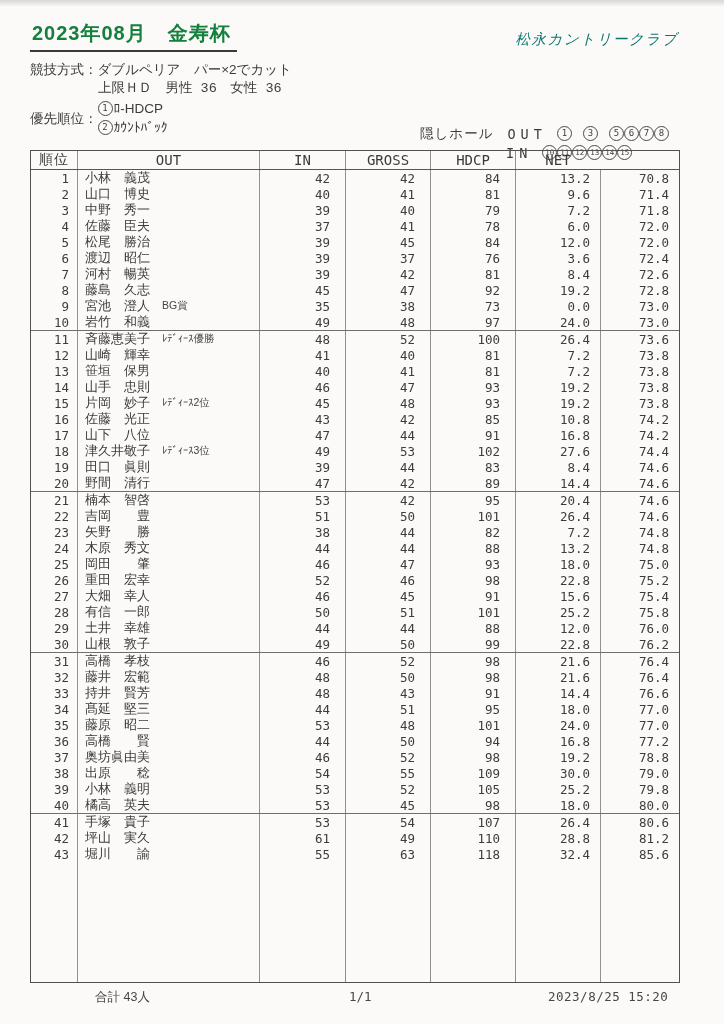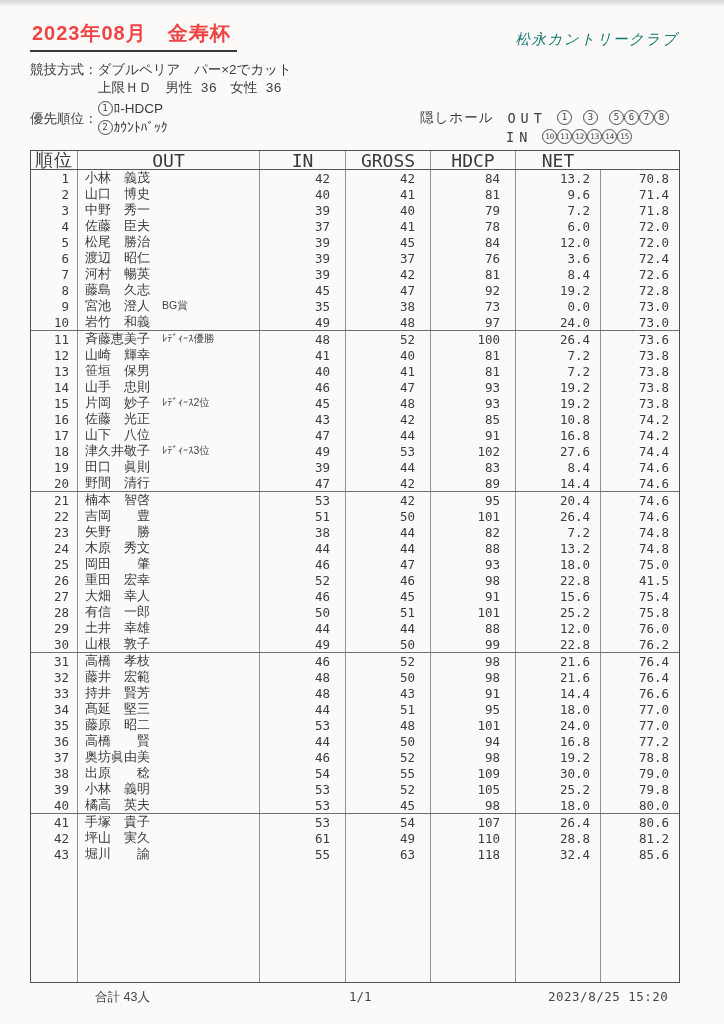--- a/index.html
+++ b/index.html
@@ -8,55 +8,55 @@
     background:#fbfaf8;
     font-family:"Liberation Sans","DejaVu Sans",sans-serif;
     color:#3c3c3c;
     -webkit-font-smoothing:antialiased;
   }
   .scan-edge{position:absolute;top:0;left:0;width:724px;height:7px;
     background:linear-gradient(to bottom,#d9d7d4,rgba(251,250,248,0));pointer-events:none;}
   
   .title{
     position:absolute;left:30px;top:20px;
-    font-size:20px;font-weight:bold;letter-spacing:1px;color:#ef4444;
+    font-size:20px;font-weight:bold;letter-spacing:1px;color:#15803d;
     border-bottom:2px solid #3a3a3a;padding:0 6px 3px 2px;white-space:pre;
   }
   .club{position:absolute;right:46px;top:30px;font-size:14.5px;letter-spacing:1.5px;color:#0f766e;font-style:italic;}
   .info{position:absolute;left:30px;top:60px;font-size:13.5px;line-height:19px;color:#3c3c3c;}
   .info .line{white-space:pre;}
   .line-indent{padding-left:68px;font-family:Liberation Mono, monospace;}
   .prio{display:flex;align-items:center;margin-top:1px;}
   .prio .pitem{display:flex;align-items:center;margin-right:14px;}
   .circ{
     display:inline-flex;align-items:center;justify-content:center;
     width:15px;height:15px;border:1.2px solid #4a4a4a;border-radius:50%;
     font-size:9px;line-height:1;color:#3c3c3c;box-sizing:border-box;
     font-family:"DejaVu Sans Mono",monospace;flex:0 0 auto;
   }
   
-  .hidden-holes{position:absolute;left:420px;top:108px;font-size:13.5px;color:#3c3c3c;}
+  .hidden-holes{position:absolute;left:420px;top:124px;font-size:13.5px;color:#3c3c3c;}
   .hh-row{display:flex;align-items:center;height:19px;}
   .hh-label{letter-spacing:1px;margin-right:14px;}
   .hh-dir{letter-spacing:5px;margin-right:10px;font-family:"DejaVu Sans Mono",monospace;}
   .hh-row2{margin-left:86px;}
   .hh-circles{display:flex;align-items:center;}
   .hh-group{display:flex;align-items:center;margin-right:11px;}
   .hh-group:last-child{margin-right:0;}
   
   .rtable{
     position:absolute;left:30px;top:150px;width:648px;
     border:1.5px solid #515151;box-sizing:content-box;background:transparent;
   }
   .trow{display:grid;grid-template-columns:46px 182px 86px 85px 85px 85px 79px;height:16px;}
   .trow.head{height:18px;border-bottom:1.5px solid #565656;}
   .trow.group-end{border-bottom:1px solid #6f6f6f;}
   .tc{border-left:1px solid #919191;box-sizing:border-box;display:flex;align-items:center;overflow:hidden;}
   .tc:first-child{border-left:none;}
-  .tc.hd{justify-content:center;font-size:18px;color:#3a3a3a;letter-spacing:1px;}
+  .tc.hd{justify-content:center;font-size:14px;color:#3a3a3a;letter-spacing:1px;}
   .tc.hd.mono{font-family:"DejaVu Sans Mono",monospace;letter-spacing:0;}
   .tc.rank{justify-content:flex-end;padding-right:8px;font-family:"DejaVu Sans Mono",monospace;font-size:12.5px;}
   .tc.name{padding-left:7px;font-size:13px;white-space:pre;}
   .tc.name .note{font-size:10.5px;margin-left:12px;letter-spacing:0;color:#434343;}
   .tc.num{justify-content:flex-end;padding-right:15px;font-family:"DejaVu Sans Mono",monospace;font-size:12.5px;}
   .tc.num.dec{padding-right:10px;}
   .filler{display:grid;grid-template-columns:46px 182px 86px 85px 85px 85px 79px;height:120px;}
   .filler .tc{height:100%;}
   
   .footer{position:absolute;top:989px;left:0;width:724px;font-size:12.5px;color:#474747;}
@@ -359,21 +359,21 @@
         <div class="tc num dec">18.0</div>
         <div class="tc num dec">75.0</div>
       </div>
       <div class="trow">
         <div class="tc rank">26</div>
         <div class="tc name"><span>重田　宏幸</span></div>
         <div class="tc num">52</div>
         <div class="tc num">46</div>
         <div class="tc num">98</div>
         <div class="tc num dec">22.8</div>
-        <div class="tc num dec">41.5</div>
+        <div class="tc num dec">75.2</div>
       </div>
       <div class="trow">
         <div class="tc rank">27</div>
         <div class="tc name"><span>大畑　幸人</span></div>
         <div class="tc num">46</div>
         <div class="tc num">45</div>
         <div class="tc num">91</div>
         <div class="tc num dec">15.6</div>
         <div class="tc num dec">75.4</div>
       </div>

